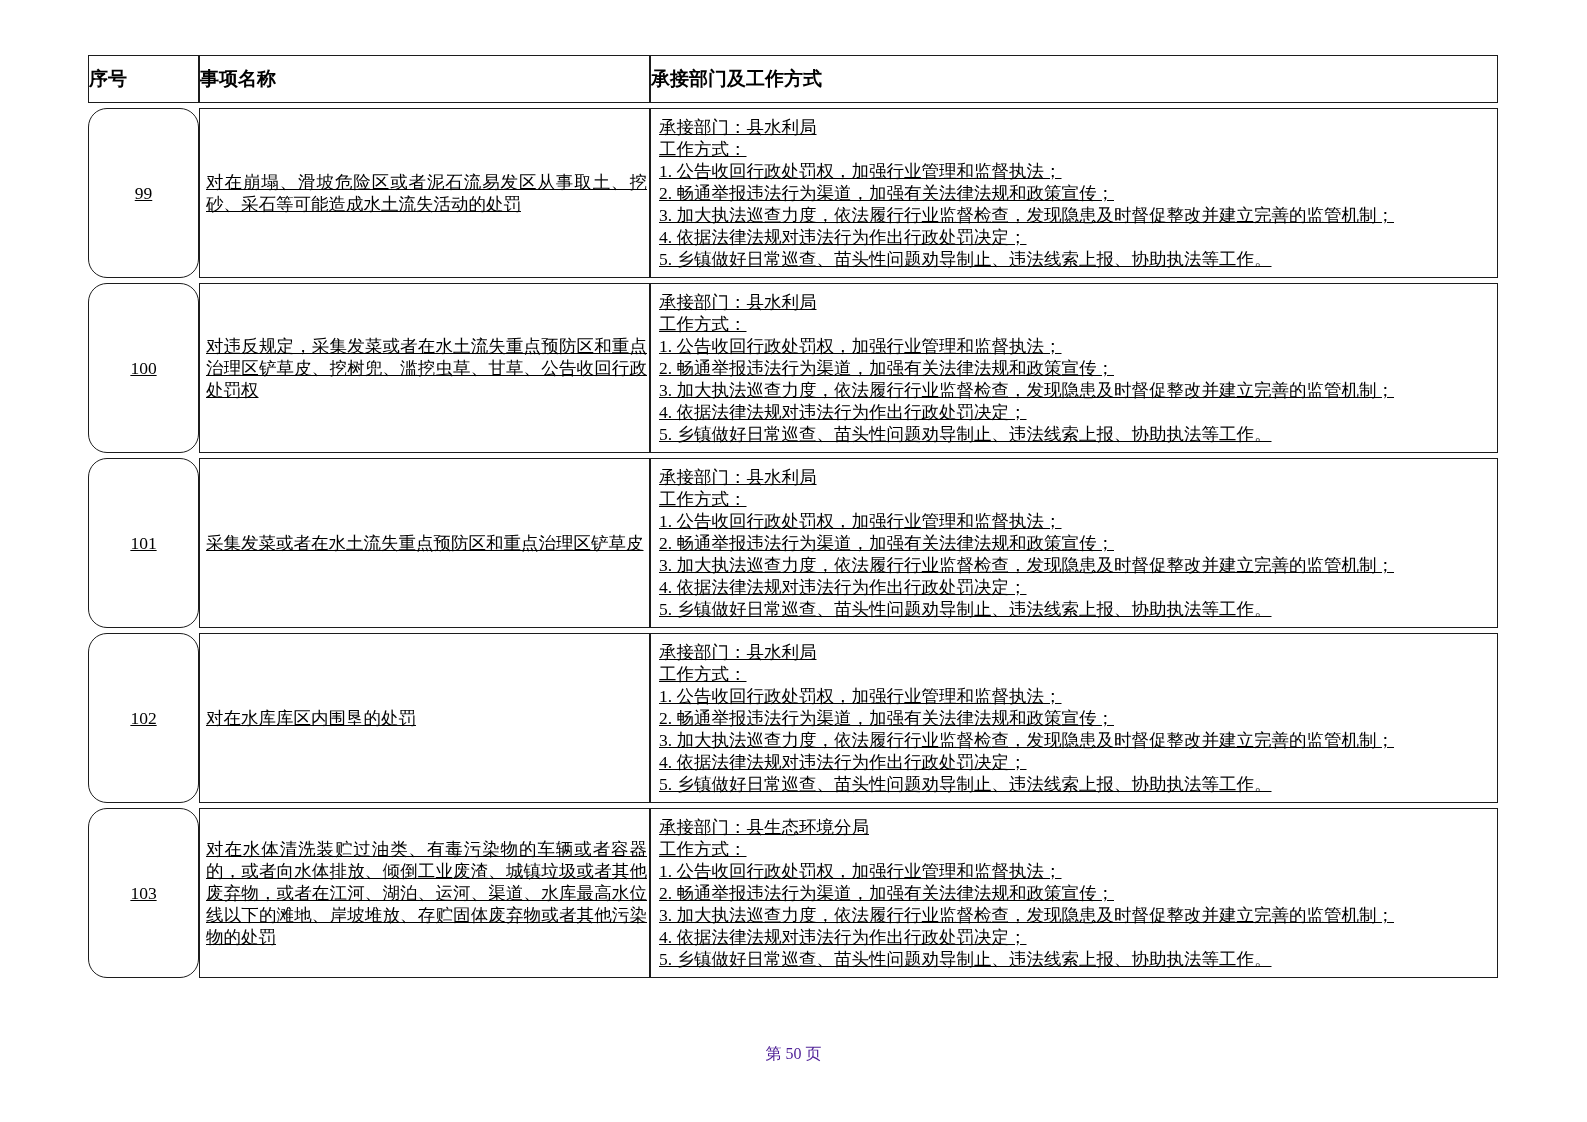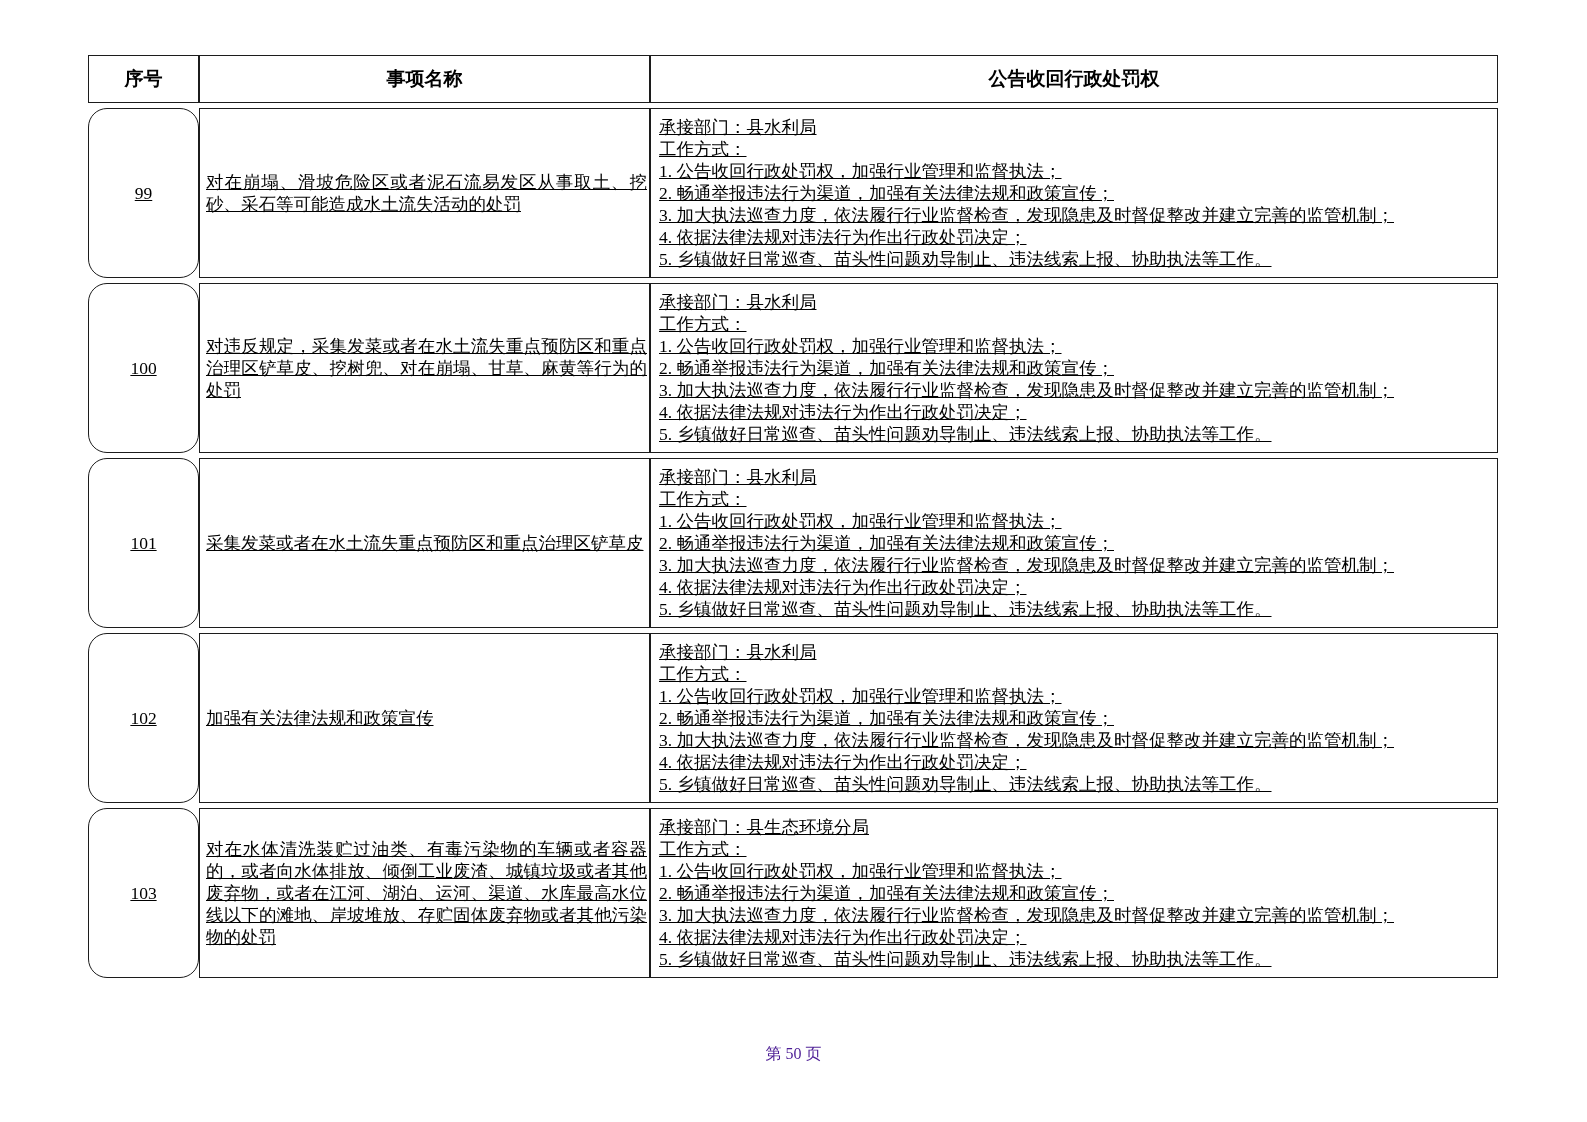--- a/index.html
+++ b/index.html
@@ -23,21 +23,21 @@
   }
   table.doc th, table.doc td {
     border: 1.5px solid #1c1c1c;
     background: #ffffff;
     box-sizing: border-box;
   }
   table.doc th {
     height: 48px;
     font-size: 19px;
     font-weight: bold;
-    text-align: center;
+    text-align: left;
     vertical-align: middle;
     padding: 0;
   }
   table.doc td {
     vertical-align: middle;
     font-size: 17.5px;
     line-height: 1.26;
     text-decoration: underline;
   }
   td.c-no {
@@ -71,40 +71,40 @@
   <table class="doc">
     <colgroup>
       <col style="width:111px">
       <col style="width:451px">
       <col style="width:848px">
     </colgroup>
     <thead>
       <tr>
         <th>序号</th>
         <th>事项名称</th>
-        <th>公告收回行政处罚权</th>
+        <th>承接部门及工作方式</th>
       </tr>
     </thead>
     <tbody>
       <tr>
         <td class="c-no">99</td>
         <td class="c-name">对在崩塌、滑坡危险区或者泥石流易发区从事取土、挖砂、采石等可能造成水土流失活动的处罚</td>
         <td class="c-detail">
           <div class="detail-line">承接部门：县水利局</div>
           <div class="detail-line">工作方式：</div>
           <div class="detail-line">1. 公告收回行政处罚权，加强行业管理和监督执法；</div>
           <div class="detail-line">2. 畅通举报违法行为渠道，加强有关法律法规和政策宣传；</div>
           <div class="detail-line">3. 加大执法巡查力度，依法履行行业监督检查，发现隐患及时督促整改并建立完善的监管机制；</div>
           <div class="detail-line">4. 依据法律法规对违法行为作出行政处罚决定；</div>
           <div class="detail-line">5. 乡镇做好日常巡查、苗头性问题劝导制止、违法线索上报、协助执法等工作。</div>
         </td>
       </tr>
       <tr>
         <td class="c-no">100</td>
-        <td class="c-name">对违反规定，采集发菜或者在水土流失重点预防区和重点治理区铲草皮、挖树兜、对在崩塌、甘草、麻黄等行为的处罚</td>
+        <td class="c-name">对违反规定，采集发菜或者在水土流失重点预防区和重点治理区铲草皮、挖树兜、滥挖虫草、甘草、公告收回行政处罚权</td>
         <td class="c-detail">
           <div class="detail-line">承接部门：县水利局</div>
           <div class="detail-line">工作方式：</div>
           <div class="detail-line">1. 公告收回行政处罚权，加强行业管理和监督执法；</div>
           <div class="detail-line">2. 畅通举报违法行为渠道，加强有关法律法规和政策宣传；</div>
           <div class="detail-line">3. 加大执法巡查力度，依法履行行业监督检查，发现隐患及时督促整改并建立完善的监管机制；</div>
           <div class="detail-line">4. 依据法律法规对违法行为作出行政处罚决定；</div>
           <div class="detail-line">5. 乡镇做好日常巡查、苗头性问题劝导制止、违法线索上报、协助执法等工作。</div>
         </td>
       </tr>
@@ -116,21 +116,21 @@
           <div class="detail-line">工作方式：</div>
           <div class="detail-line">1. 公告收回行政处罚权，加强行业管理和监督执法；</div>
           <div class="detail-line">2. 畅通举报违法行为渠道，加强有关法律法规和政策宣传；</div>
           <div class="detail-line">3. 加大执法巡查力度，依法履行行业监督检查，发现隐患及时督促整改并建立完善的监管机制；</div>
           <div class="detail-line">4. 依据法律法规对违法行为作出行政处罚决定；</div>
           <div class="detail-line">5. 乡镇做好日常巡查、苗头性问题劝导制止、违法线索上报、协助执法等工作。</div>
         </td>
       </tr>
       <tr>
         <td class="c-no">102</td>
-        <td class="c-name">加强有关法律法规和政策宣传</td>
+        <td class="c-name">对在水库库区内围垦的处罚</td>
         <td class="c-detail">
           <div class="detail-line">承接部门：县水利局</div>
           <div class="detail-line">工作方式：</div>
           <div class="detail-line">1. 公告收回行政处罚权，加强行业管理和监督执法；</div>
           <div class="detail-line">2. 畅通举报违法行为渠道，加强有关法律法规和政策宣传；</div>
           <div class="detail-line">3. 加大执法巡查力度，依法履行行业监督检查，发现隐患及时督促整改并建立完善的监管机制；</div>
           <div class="detail-line">4. 依据法律法规对违法行为作出行政处罚决定；</div>
           <div class="detail-line">5. 乡镇做好日常巡查、苗头性问题劝导制止、违法线索上报、协助执法等工作。</div>
         </td>
       </tr>

